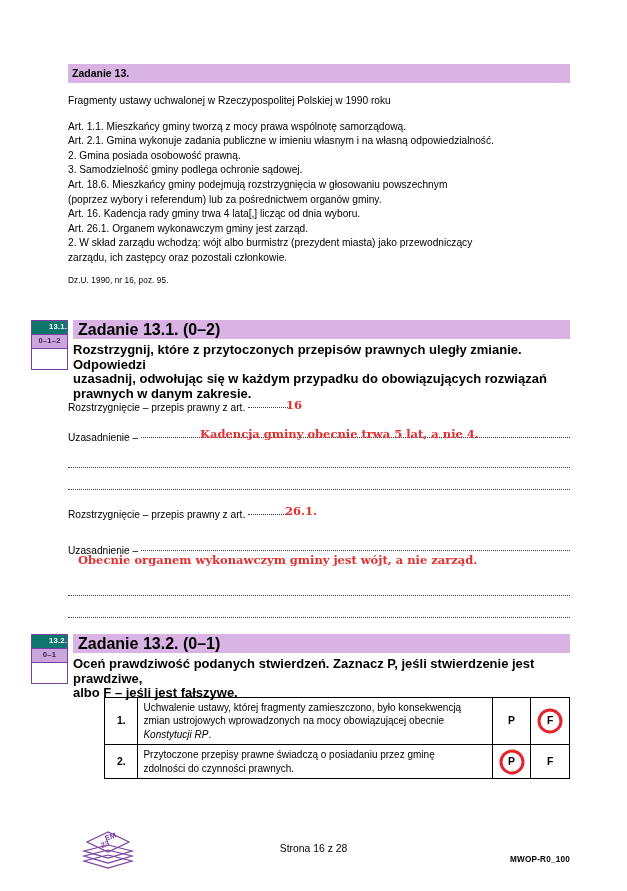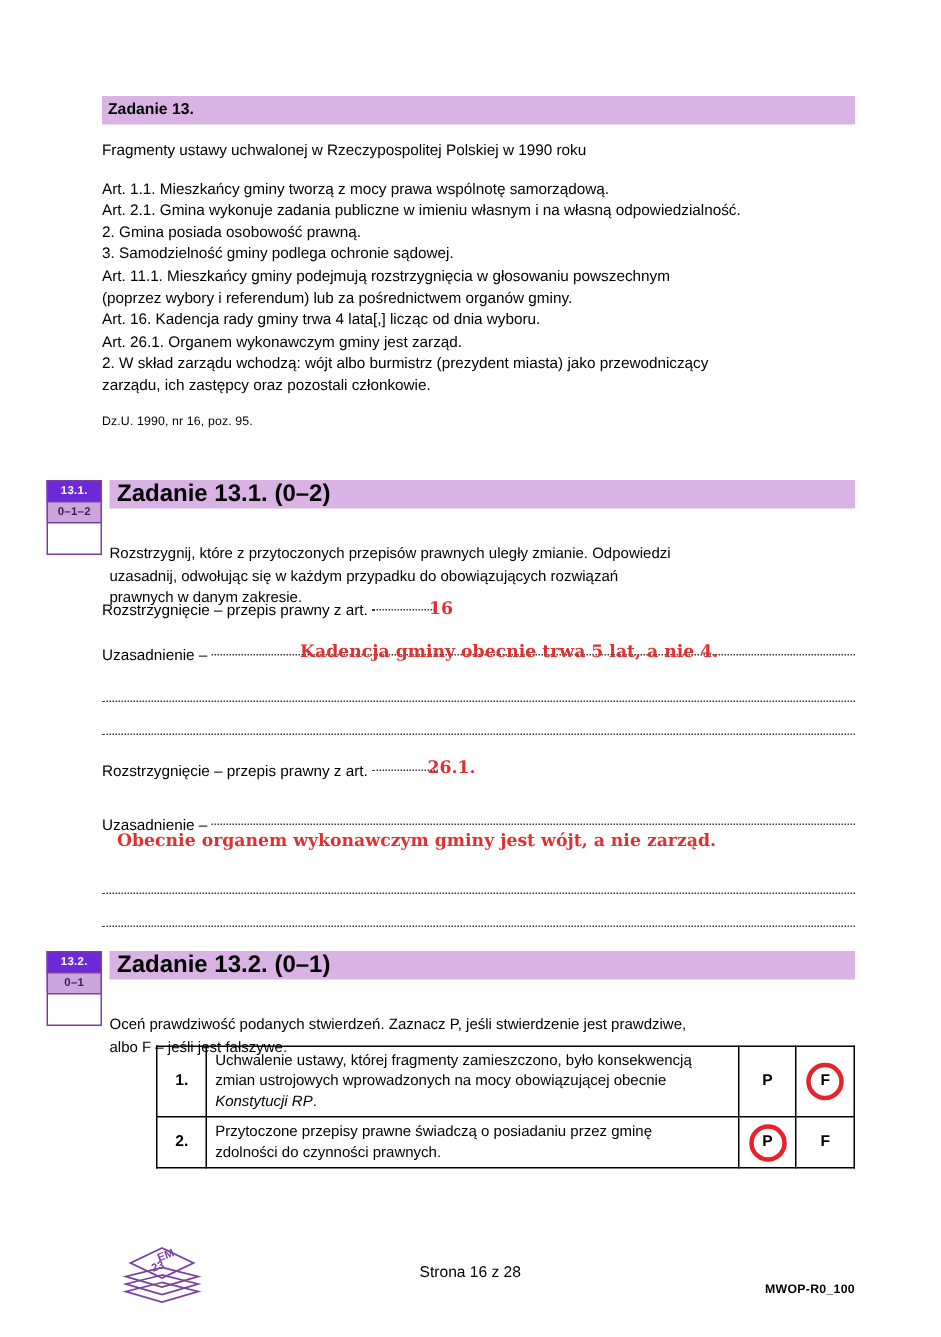--- a/index.html
+++ b/index.html
@@ -75,23 +75,24 @@
     border: 1px solid #7b3fa0;
     box-sizing: border-box;
     text-align: center;
     font-size: 7.6px;
     font-weight: bold;
     line-height: 12px;
     height: 14px;
     letter-spacing: .2px;
   }
   .mbox.code {
-    background: #6d28d9;
+    background: #0f766e;
     color: #ffffff;
     border-bottom: none;
+    text-align: right;
   }
   .mbox.pts {
     background: #cba6dd;
     color: #3b1a4d;
     border-bottom: none;
   }
   .mbox.blank {
     background: #ffffff;
     height: 22px;
     border-top: 1px solid #7b3fa0;
@@ -104,24 +105,24 @@
 
   .task-band {
     background: #d9b3e3;
     font-weight: bold;
     font-size: 16px;
     padding: 3px 5px;
     line-height: 13px;
   }
 
   .task-instruction {
-    font-weight: normal;
-    font-size: 10px;
+    font-weight: bold;
+    font-size: 13px;
     line-height: 14.6px;
-    margin-top: 24px;
+    margin-top: 4px;
   }
 
   .ans-line {
     font-size: 10.2px;
     line-height: 16px;
     white-space: nowrap;
     position: relative;
     display: flex;
     align-items: baseline;
   }
@@ -226,21 +227,21 @@
 
   <div class="content">
     <div class="band">Zadanie 13.</div>
     <div class="para-gap"></div>
     <p class="body-text">Fragmenty ustawy uchwalonej w Rzeczypospolitej Polskiej w 1990 roku</p>
     <div class="para-gap"></div>
     <p class="body-text">Art. 1.1. Mieszkańcy gminy tworzą z mocy prawa wspólnotę samorządową.</p>
     <p class="body-text">Art. 2.1. Gmina wykonuje zadania publiczne w imieniu własnym i na własną odpowiedzialność.</p>
     <p class="body-text">2. Gmina posiada osobowość prawną.</p>
     <p class="body-text">3. Samodzielność gminy podlega ochronie sądowej.</p>
-    <p class="body-text">Art. 11.1. Mieszkańcy gminy podejmują rozstrzygnięcia w głosowaniu powszechnym</p>
+    <p class="body-text">Art. 18.6. Mieszkańcy gminy podejmują rozstrzygnięcia w głosowaniu powszechnym</p>
     <p class="body-text">(poprzez wybory i referendum) lub za pośrednictwem organów gminy.</p>
     <p class="body-text">Art. 16. Kadencja rady gminy trwa 4 lata[,] licząc od dnia wyboru.</p>
     <p class="body-text">Art. 26.1. Organem wykonawczym gminy jest zarząd.</p>
     <p class="body-text">2. W skład zarządu wchodzą: wójt albo burmistrz (prezydent miasta) jako przewodniczący</p>
     <p class="body-text">zarządu, ich zastępcy oraz pozostali członkowie.</p>
     <div class="source">Dz.U. 1990, nr 16, poz. 95.</div>
   </div>
 
   <div class="task-block" style="top:320px;">
     <div class="task-row">

